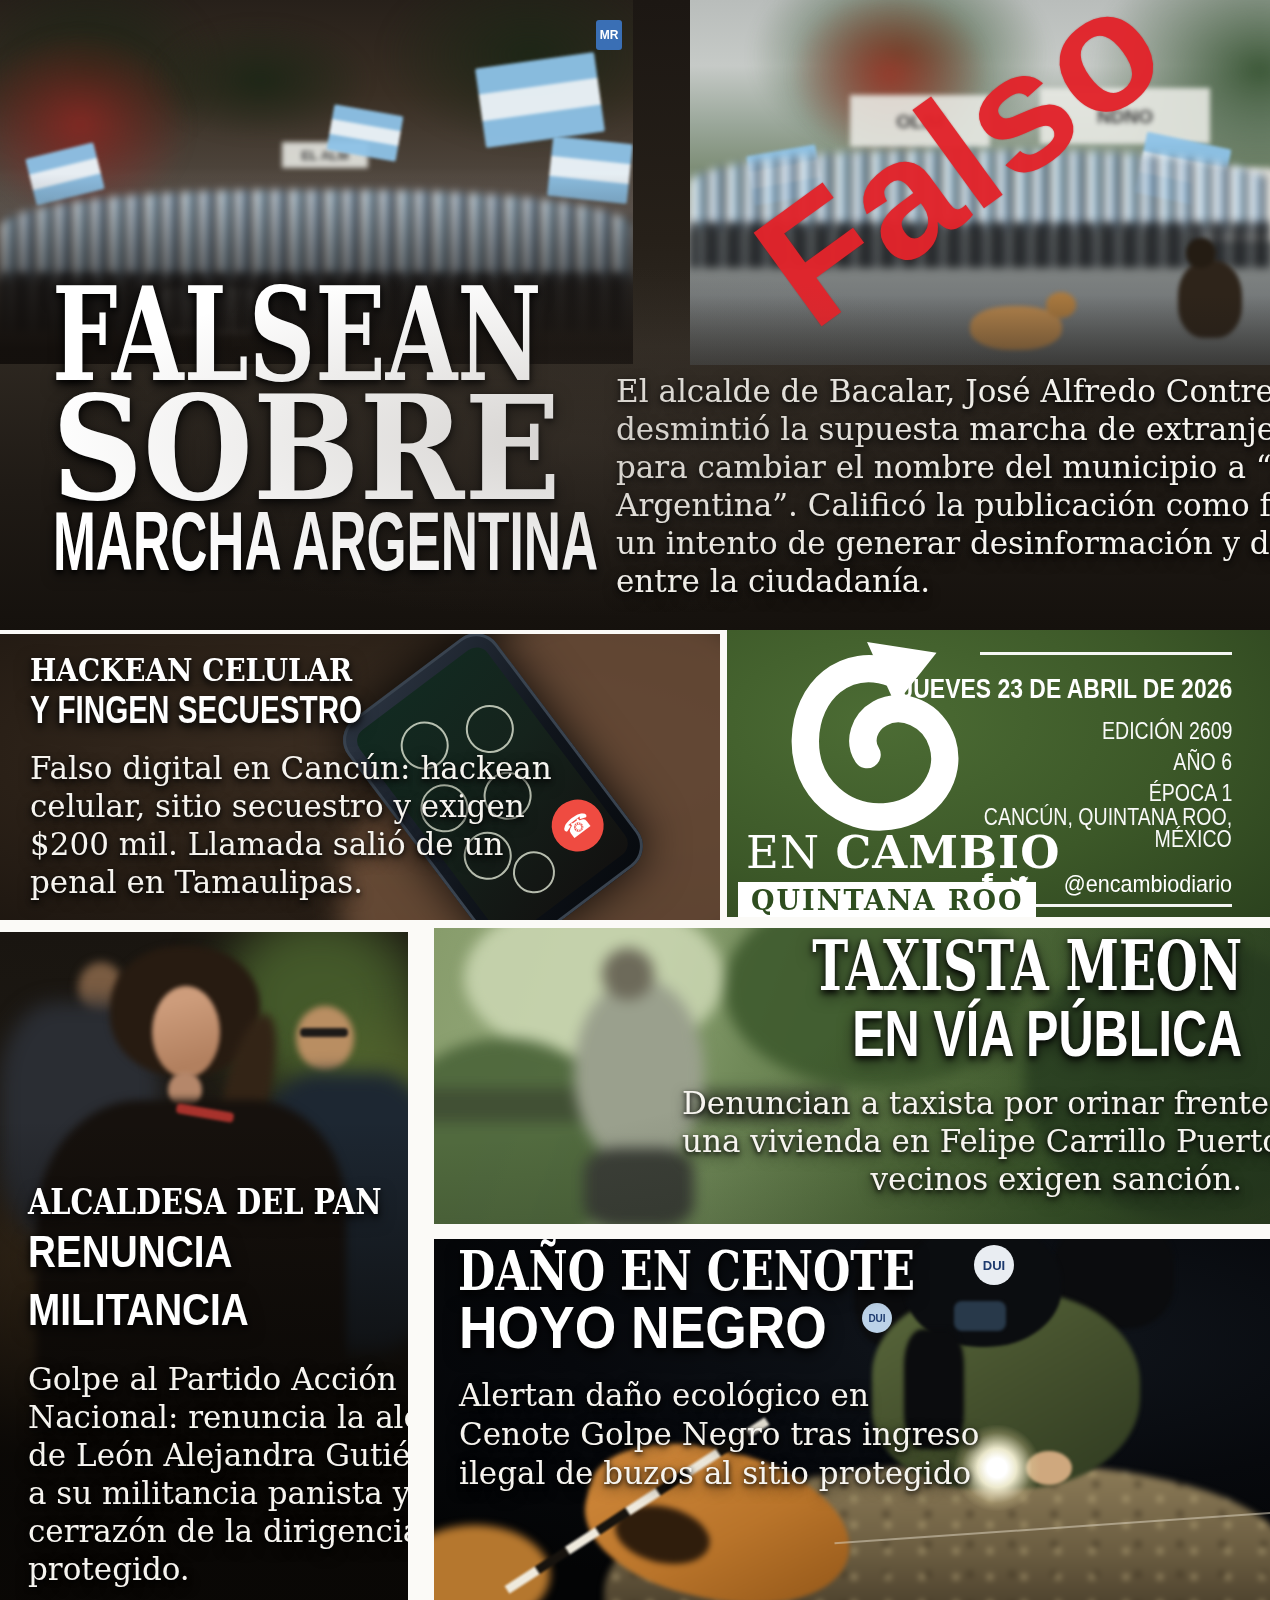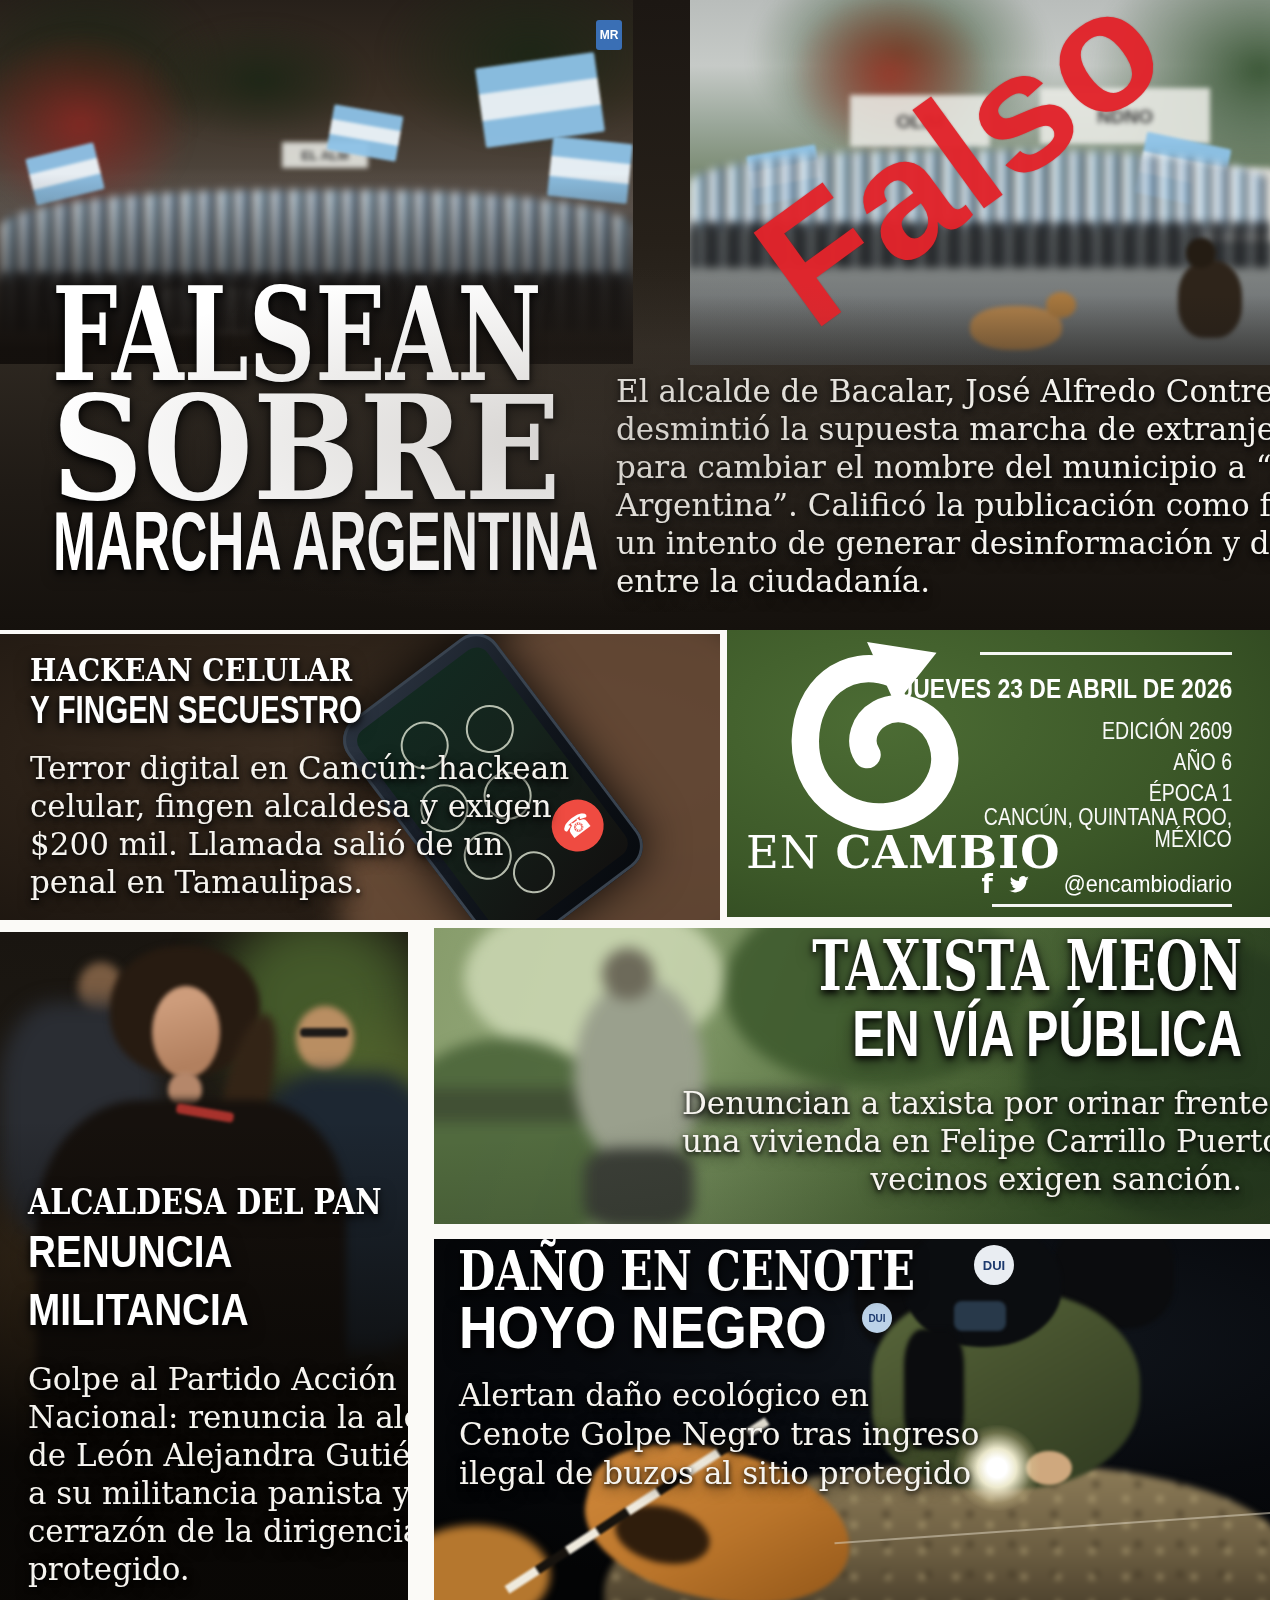--- a/index.html
+++ b/index.html
@@ -229,22 +229,22 @@
         <div class="kc" style="left:8px;top:88px;"></div>
         <div class="kc" style="left:66px;top:116px;"></div>
         <div class="kc" style="left:14px;top:152px;"></div>
         <div class="kc" style="left:44px;top:196px;width:38px;height:38px;"></div>
         <div class="endcall" style="left:102px;top:180px;">☎</div>
       </div>
     </div>
     <span class="abs hl ts hl-hack">HACKEAN CELULAR</span>
     <span class="abs hc ts hc-hack">Y FINGEN SECUESTRO</span>
     <div class="abs body-text hack-body">
-      <span>Terror digital en Cancún: hackean</span>
-      <span>celular, fingen alcaldesa y exigen</span>
+      <span>Falso digital en Cancún: hackean</span>
+      <span>celular, sitio secuestro y exigen</span>
       <span>$200 mil. Llamada salió de un</span>
       <span>penal en Tamaulipas.</span>
     </div>
   </section>
 
   <section class="panel-brand">
     <div class="rule" style="right:38px;top:22px;width:252px;"></div>
     <div class="bp-line bp-date" style="top:46px;"><span>JUEVES 23 DE ABRIL DE 2026</span></div>
     <div class="bp-line bp-sm" style="top:90px;"><span>EDICIÓN 2609</span></div>
     <div class="bp-line bp-sm" style="top:121px;"><span>AÑO 6</span></div>
@@ -258,20 +258,21 @@
       </svg>
       <span class="handle">@encambiodiario</span>
     </div>
     <div class="rule" style="right:38px;top:274px;width:240px;"></div>
 
     <svg class="logo-g" viewBox="0 0 190 200">
       <path d="M121 36 C72 18 32 54 31 104 C30 153 71 188 117 182 C159 176 181 139 171 107 C162 78 130 64 107 77 C91 86 85 105 94 119" fill="none" stroke="#fff" stroke-width="28" stroke-linecap="round"></path>
       <path d="M94 4 L165 15 L123 68 Z" fill="#fff"></path>
     </svg>
     <div class="wordmark"><span class="wm-en">EN</span> <span class="wm-cambio">CAMBIO</span></div>
+    <div class="qr-box">QUINTANA ROO</div>
   </section>
 
   <section class="panel-alc">
     <div class="alc-scene">
       <div class="blob" style="left:220px;top:-20px;width:200px;height:180px;background:#44592a;filter:blur(26px);"></div>
       <div class="blob" style="left:300px;top:90px;width:160px;height:150px;background:#55682f;filter:blur(24px);opacity:.8;"></div>
       <div class="blob" style="left:-60px;top:260px;width:220px;height:260px;background:#5a4226;filter:blur(34px);opacity:.6;"></div>
       <div class="blob" style="left:78px;top:30px;width:46px;height:52px;background:#7a5c42;filter:blur(5px);"></div>
       <div class="blob" style="left:0px;top:70px;width:160px;height:240px;background:#2a2d33;filter:blur(10px);border-radius:35%;"></div>
       <div class="blob" style="left:296px;top:74px;width:58px;height:64px;background:#b98e62;filter:blur(3px);"></div>

